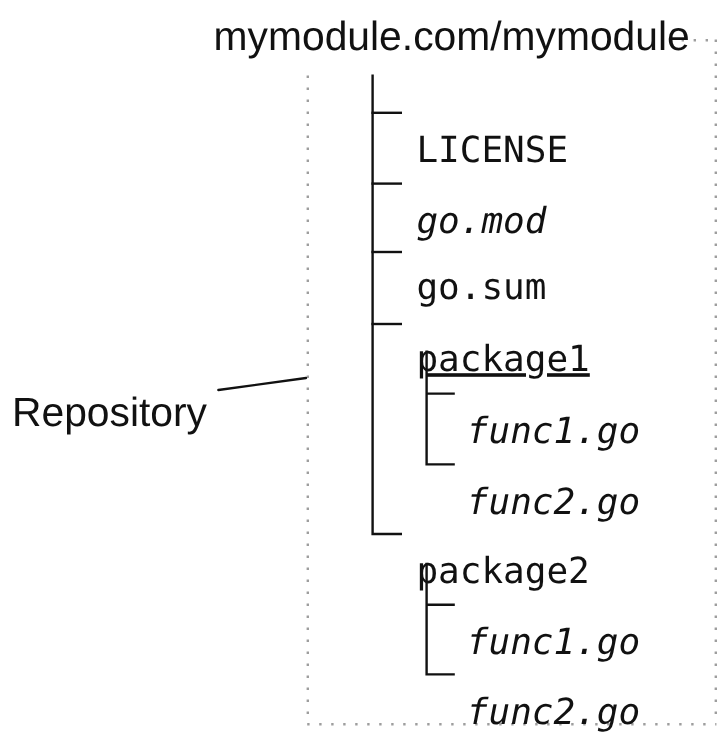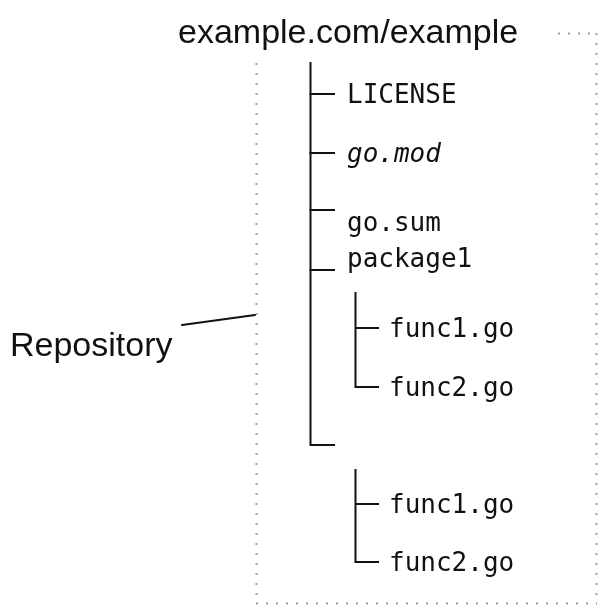--- a/index.html
+++ b/index.html
@@ -29,25 +29,26 @@
     line-height: 1;
     transform: translateY(-50%);
     color: #111111;
   }
   .sans-label {
     font-family: "Liberation Sans", sans-serif;
     font-size: 34px;
   }
   .mono-label {
     font-family: "DejaVu Sans Mono", "Liberation Mono", monospace;
-    font-size: 26px;
+    font-size: 30px;
+    margin-top: 32px;
   }
   
   .depth-1 { left: 347px; }
-  .depth-2 { left: 389px; }
+  .depth-2 { left: 389px; font-style: italic; }
 </style>
 </head>
 <body>
 
 <div id="canvas">
 
   <svg id="lines-svg" viewBox="0 0 602 610" xmlns="http://www.w3.org/2000/svg">
 
     <g fill="none" stroke-width="2" stroke-dasharray="2 8" stroke="#9e9e9e">
       <path d="M 256.5 63 V 603"></path>
@@ -73,34 +74,35 @@
 
     <g fill="none" stroke-width="2" stroke-linecap="square" stroke="#111111">
       <path d="M 355.5 470 V 561 M 355.5 562 H 378 M 355.5 504 H 378"></path>
     </g>
 
     <g fill="none" stroke-width="2" stroke-linecap="round" stroke="#111111">
       <path d="M 182 325 L 255 315"></path>
     </g>
   </svg>
 
-  <div class="label sans-label" style="left:178px; top:31px;">example.com/example</div>
+  <div class="label sans-label" style="left:178px; top:31px;">mymodule.com/mymodule</div>
 
   <div class="label sans-label" style="left:10px; top:344px;">Repository</div>
 
   <div class="label mono-label depth-1" style="top:94px;">LICENSE</div>
 
   <div class="label mono-label depth-1" style="top:153px;font-style:italic;">go.mod</div>
 
-  <div class="label mono-label depth-1" style="top:222px;">go.sum</div>
+  <div class="label mono-label depth-1" style="top:208px;">go.sum</div>
 
-  <div class="label mono-label depth-1" style="top:258px;">package1</div>
+  <div class="label mono-label depth-1" style="top:268px;text-decoration:underline;">package1</div>
 
   <div class="label mono-label depth-2" style="top:328px;">func1.go</div>
 
   <div class="label mono-label depth-2" style="top:387px;">func2.go</div>
 
+  <div class="label mono-label depth-1" style="top:445px;">package2</div>
 
   <div class="label mono-label depth-2" style="top:504px;">func1.go</div>
 
   <div class="label mono-label depth-2" style="top:562px;">func2.go</div>
 
 </div>
 
 </body></html>

